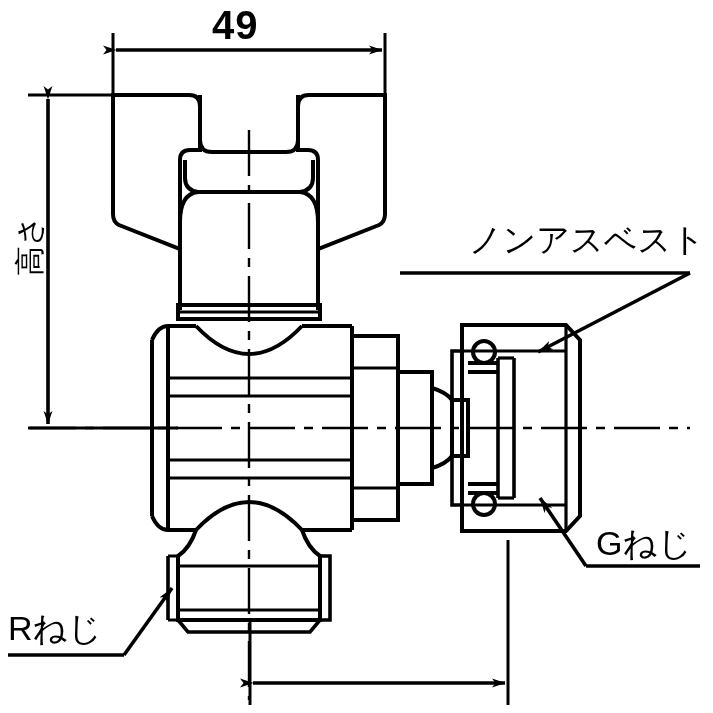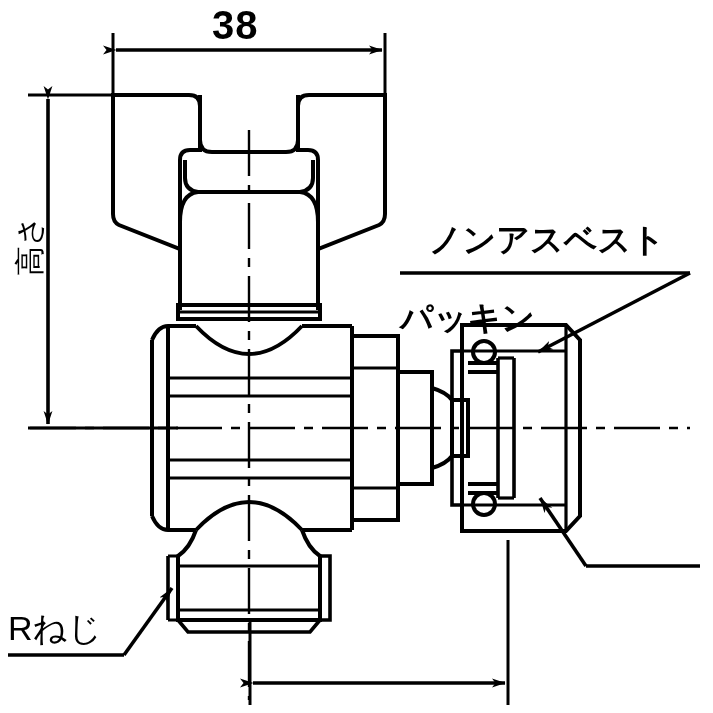--- a/index.html
+++ b/index.html
@@ -34,24 +34,24 @@
     user-select: none;
   }
   #dim-38-value {
     left: 212px;
     top: 2px;
     font-size: 40px;
     font-weight: 700;
     letter-spacing: 1px;
   }
   #label-packing {
-    left: 392px;
+    left: 432px;
     top: 182px;
     font-size: 33px;
-    font-weight: 700;
+    font-weight: 400;
     letter-spacing: 0px;
   }
   #label-packing .line2 {
     display: block;
     margin-left: 8px;
   }
   #label-g-thread {
     left: 596px;
     top: 523px;
     font-size: 34px;
@@ -261,26 +261,26 @@
       <line x1="690" y1="273" x2="538" y2="352" stroke="#000" stroke-width="3.6" marker-end="url(#ah-lead)"></line>
 
       <line x1="586" y1="566" x2="700" y2="566" stroke="#000" stroke-width="3.6"></line>
       <line x1="586" y1="566" x2="540" y2="498" stroke="#000" stroke-width="3.6" marker-end="url(#ah-lead)"></line>
 
       <line x1="8" y1="655" x2="124" y2="655" stroke="#000" stroke-width="3.6"></line>
       <line x1="124" y1="655" x2="172" y2="588" stroke="#000" stroke-width="3.6" marker-end="url(#ah-lead)"></line>
     </g>
   </svg>
 
-  <div class="lbl" id="dim-38-value">38</div>
+  <div class="lbl" id="dim-38-value">49</div>
 
   <div class="lbl" id="label-height">高さ</div>
 
 
   <div class="lbl" id="label-packing">
     <span>ノンアスベスト</span>
-    <span class="line2">パッキン</span>
   </div>
 
+  <div class="lbl" id="label-g-thread">Gねじ</div>
 
   <div class="lbl" id="label-r-thread">Rねじ</div>
 
 </div>
 
 </body></html>

